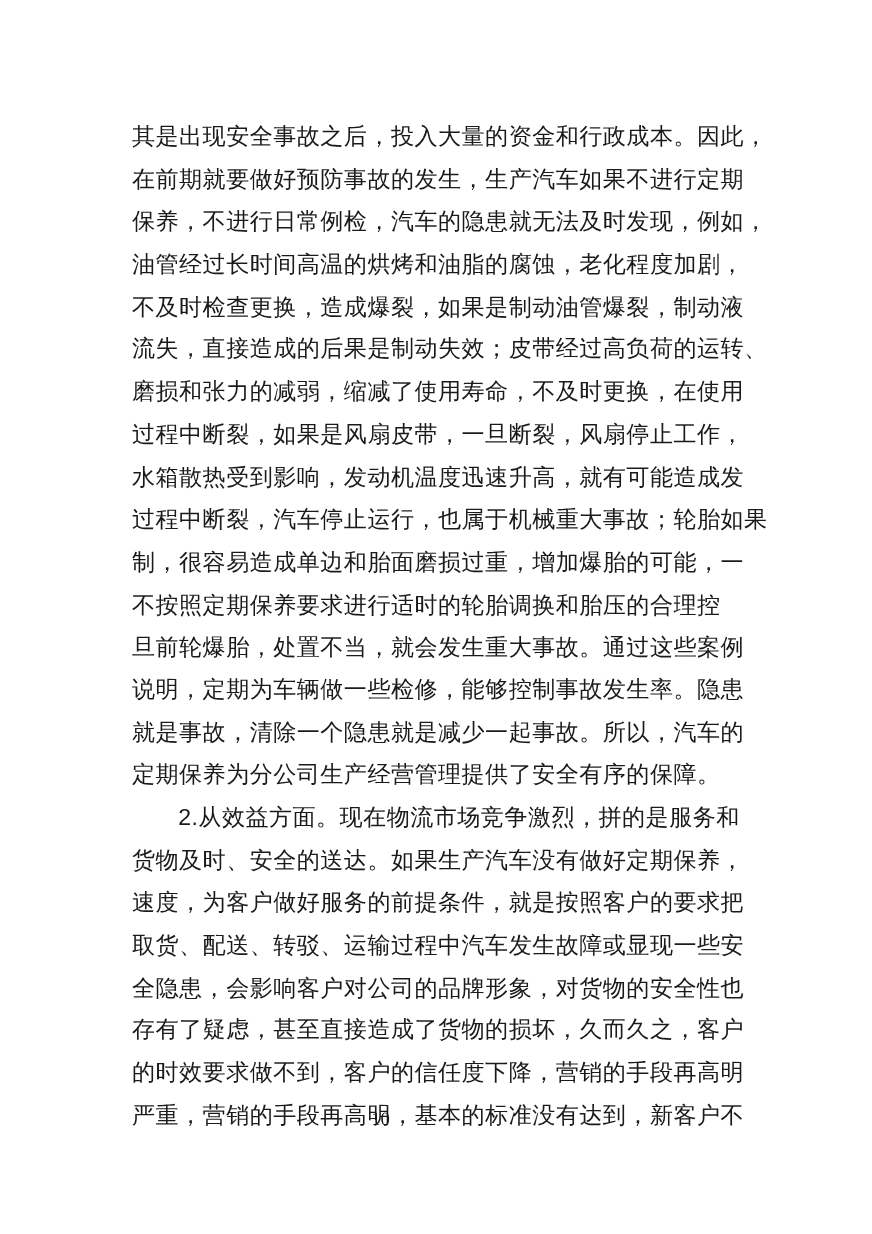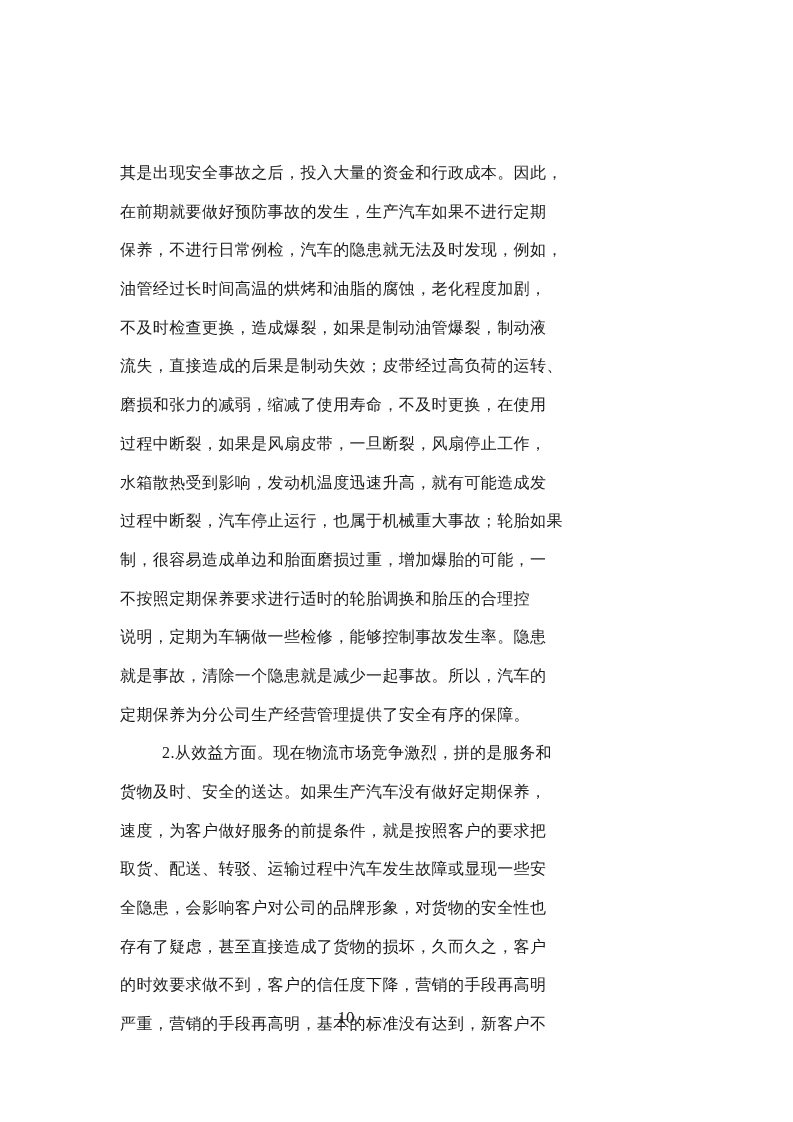--- a/index.html
+++ b/index.html
@@ -2,22 +2,22 @@
 <html><head>
 <meta charset="utf-8">
 <style>
   html, body { margin: 0; padding: 0; background: #ffffff; }
   body { width: 793px; height: 1122px; position: relative; overflow: hidden; }
   .page {
     position: absolute; left: 0; top: 0; width: 793px; height: 1122px; background: #fff;
   }
   .body-text {
     position: absolute; left: 120px; top: 106px; width: 560px;
-    font-family: Liberation Serif, serif;
-    font-size: 16px; line-height: 38.7px; color: #1a1a1a; margin-top: 48px;
+    font-family: Liberation Sans, sans-serif;
+    font-size: 21px; line-height: 38.7px; color: #1a1a1a;
   }
   .line { display: block; white-space: nowrap; letter-spacing: 0.4px; height: 38.7px; }
   .line.indent { padding-left: 42px; }
   .page-number {
     position: absolute; left: 0; width: 692px; top: 1008px; text-align: center;
     font-family: "Liberation Serif", "DejaVu Serif", serif; font-size: 17px; color: #1a1a1a;
   }
 </style>
 </head>
 <body>
@@ -29,20 +29,21 @@
     <span class="line">保养，不进行日常例检，汽车的隐患就无法及时发现，例如，</span>
     <span class="line">油管经过长时间高温的烘烤和油脂的腐蚀，老化程度加剧，</span>
     <span class="line">不及时检查更换，造成爆裂，如果是制动油管爆裂，制动液</span>
     <span class="line">流失，直接造成的后果是制动失效；皮带经过高负荷的运转、</span>
     <span class="line">磨损和张力的减弱，缩减了使用寿命，不及时更换，在使用</span>
     <span class="line">过程中断裂，如果是风扇皮带，一旦断裂，风扇停止工作，</span>
     <span class="line">水箱散热受到影响，发动机温度迅速升高，就有可能造成发</span>
     <span class="line">过程中断裂，汽车停止运行，也属于机械重大事故；轮胎如果</span>
     <span class="line">制，很容易造成单边和胎面磨损过重，增加爆胎的可能，一</span>
     <span class="line">不按照定期保养要求进行适时的轮胎调换和胎压的合理控</span>
+    <span class="line">旦前轮爆胎，处置不当，就会发生重大事故。通过这些案例</span>
     <span class="line">说明，定期为车辆做一些检修，能够控制事故发生率。隐患</span>
     <span class="line">就是事故，清除一个隐患就是减少一起事故。所以，汽车的</span>
     <span class="line">定期保养为分公司生产经营管理提供了安全有序的保障。</span>
     <span class="line indent">2.从效益方面。现在物流市场竞争激烈，拼的是服务和</span>
     <span class="line">货物及时、安全的送达。如果生产汽车没有做好定期保养，</span>
     <span class="line">速度，为客户做好服务的前提条件，就是按照客户的要求把</span>
     <span class="line">取货、配送、转驳、运输过程中汽车发生故障或显现一些安</span>
     <span class="line">全隐患，会影响客户对公司的品牌形象，对货物的安全性也</span>
     <span class="line">存有了疑虑，甚至直接造成了货物的损坏，久而久之，客户</span>
     <span class="line">的时效要求做不到，客户的信任度下降，营销的手段再高明</span>

